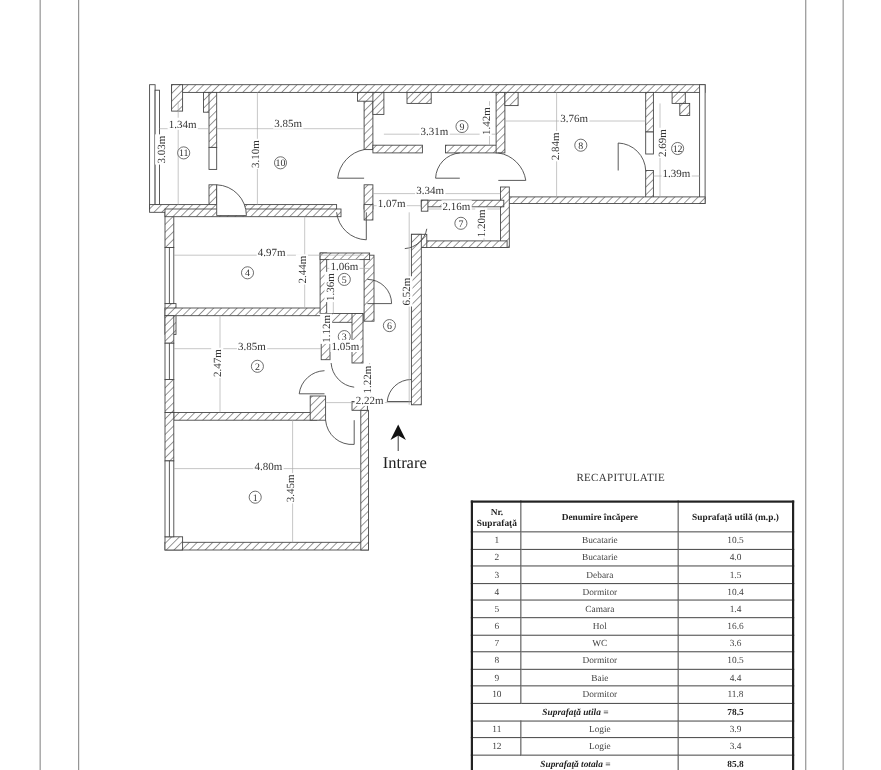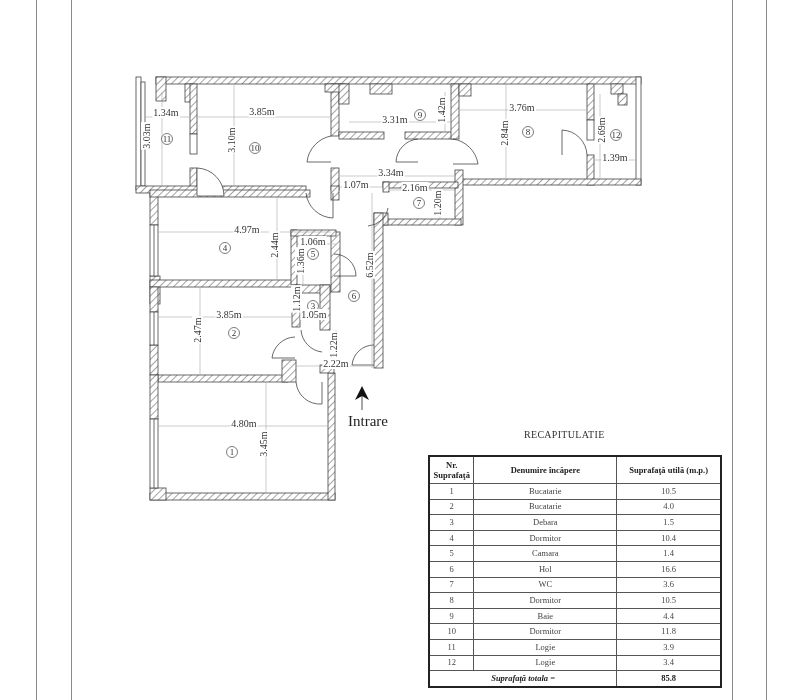--- a/index.html
+++ b/index.html
@@ -342,20 +342,24 @@
     <tr>
         <td>9</td>
         <td>Baie</td>
         <td>4.4</td>
       </tr>
     <tr>
         <td>10</td>
         <td>Dormitor</td>
         <td>11.8</td>
       </tr>
+    <tr class="sum">
+      <td colspan="2" class="sum-label">Suprafaţă utila =</td>
+      <td>78.5</td>
+    </tr>
     <tr>
         <td>11</td>
         <td>Logie</td>
         <td>3.9</td>
       </tr>
     <tr>
         <td>12</td>
         <td>Logie</td>
         <td>3.4</td>
       </tr>

